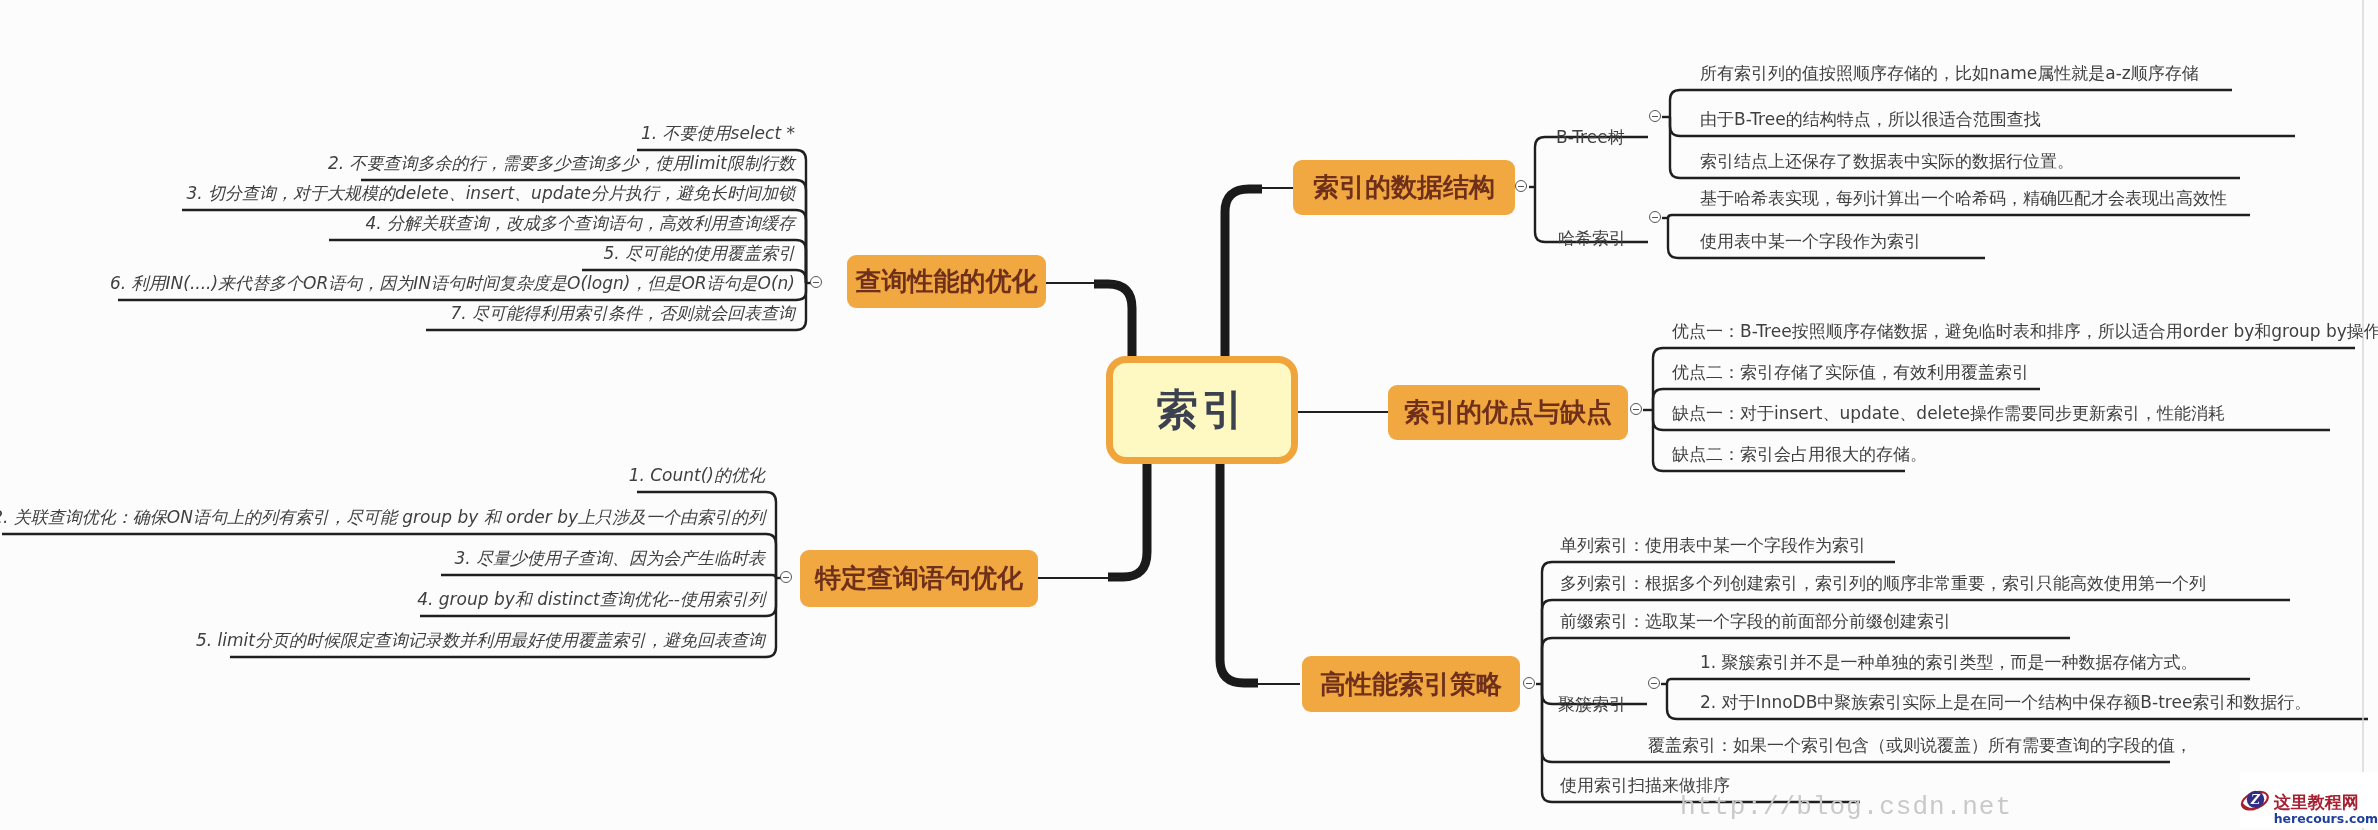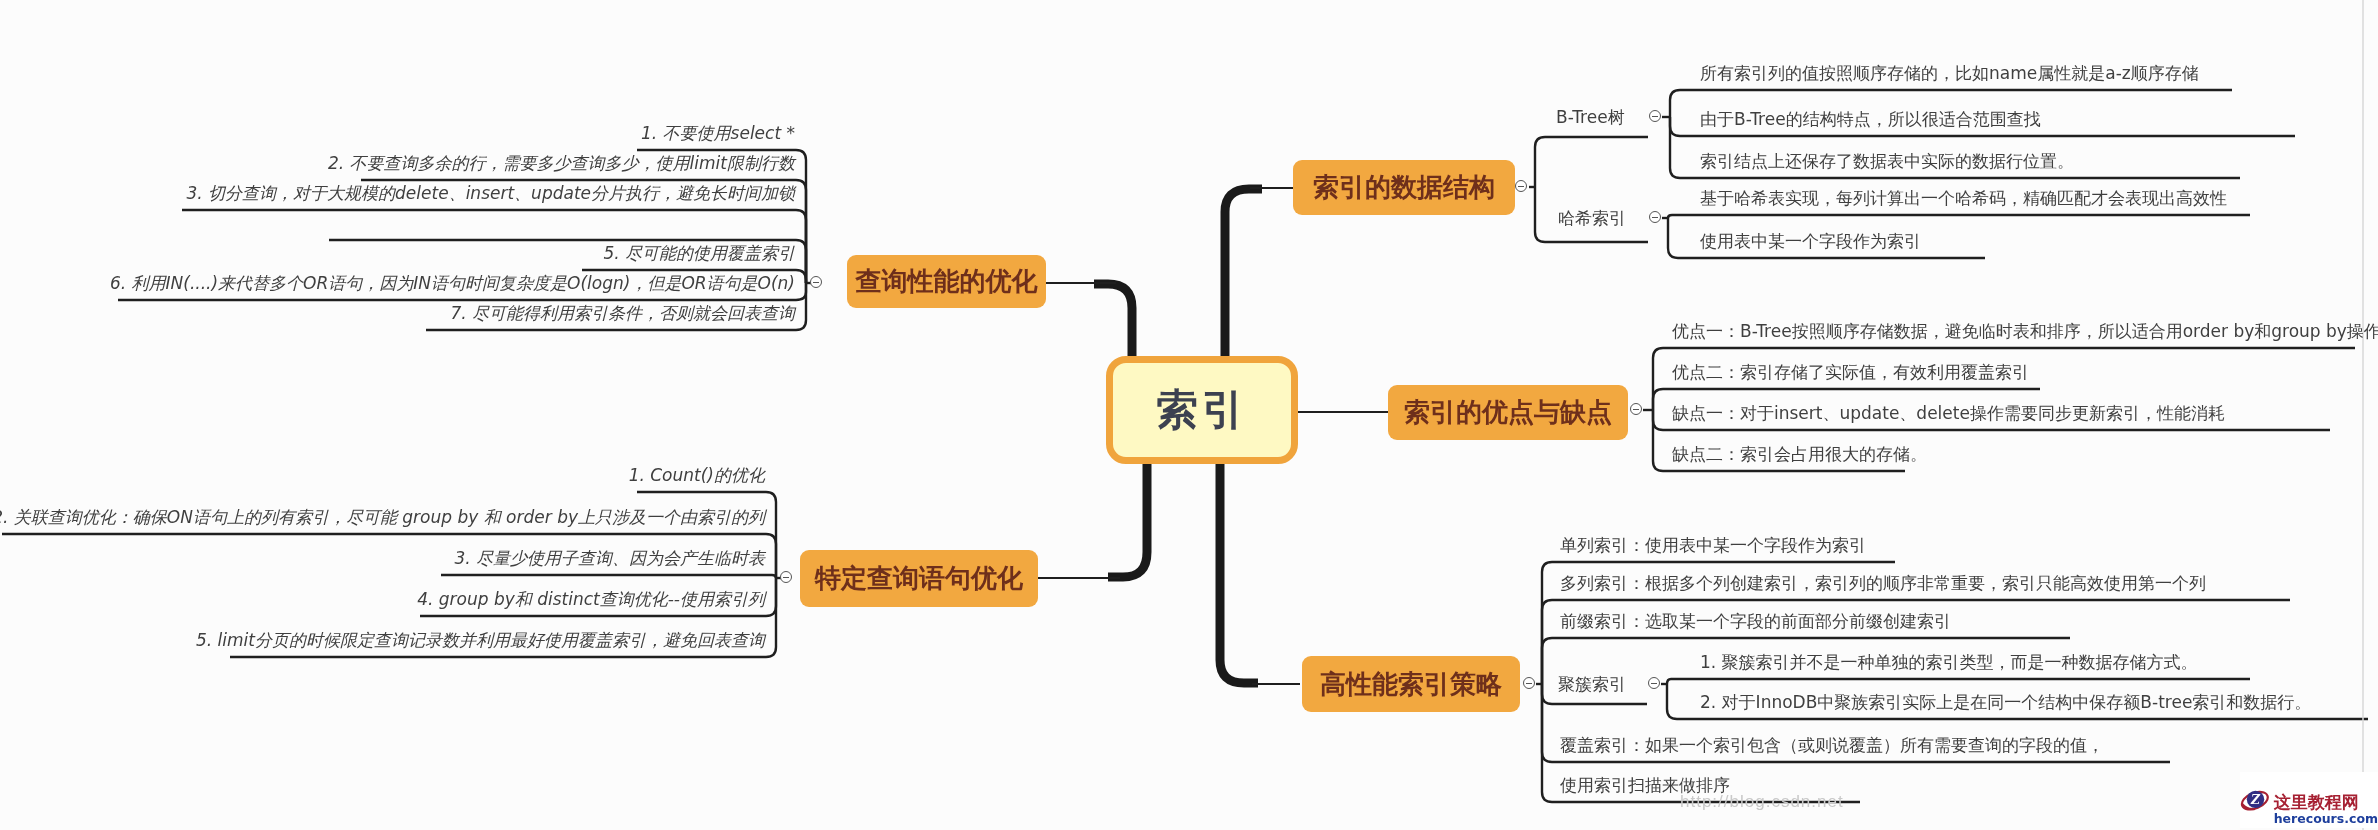--- a/index.html
+++ b/index.html
@@ -19,32 +19,32 @@
     background:#F2A840;border-radius:9px;
     font-size:26px;font-weight:bold;color:#6E2F1B;white-space:nowrap;
   }
   .leaf{
     position:absolute;z-index:2;height:22px;line-height:22px;
     font-size:17px;color:#3f3f3f;white-space:nowrap;
   }
   .leaf.r{text-align:left;font-style:italic;}
   .sublabel{
     position:absolute;z-index:2;height:22px;line-height:22px;
-    font-size:17px;color:#3f3f3f;white-space:nowrap;
+    font-size:17px;color:#3f3f3f;white-space:nowrap;margin-top:20px;
   }
   .toggle{
     position:absolute;z-index:4;width:12px;height:12px;border-radius:50%;
     background:#ffffff;border:1.6px solid #555;box-sizing:border-box;
     display:flex;align-items:center;justify-content:center;
   }
   .toggle .minus{width:6px;height:0;border-top:1.6px solid #555;}
   .watermark{
     position:absolute;z-index:2;left:1680px;top:792px;
-    font-family:Liberation Sans, sans-serif;
-    font-size:17px;letter-spacing:1px;color:#c9c9c9;
+    font-family:Liberation Mono, monospace;
+    font-size:26px;letter-spacing:1px;color:#c9c9c9;
   }
   .logo{
     position:absolute;z-index:5;left:2240px;top:772px;width:138px;height:56px;
     background:#ffffff;display:flex;align-items:center;gap:4px;
   }
   .logo-text{display:flex;flex-direction:column;line-height:1.1;margin-top:19px;}
   .logo-title{font-size:17px;font-weight:bold;color:#A62032;white-space:nowrap;}
   .logo-domain{font-size:12.5px;font-weight:bold;color:#1E3F9C;white-space:nowrap;}
 </style>
 </head>
@@ -152,20 +152,21 @@
   <div class="toggle" style="left:1649px;top:211px;">
       <span class="minus"></span>
     </div>
   <div class="toggle" style="left:1648px;top:677px;">
       <span class="minus"></span>
     </div>
 
   <div class="leaf r" style="right:1583px;top:122px;">1. 不要使用select *</div>
   <div class="leaf r" style="right:1583px;top:152px;">2. 不要查询多余的行，需要多少查询多少，使用limit限制行数</div>
   <div class="leaf r" style="right:1583px;top:182px;">3. 切分查询，对于大规模的delete、insert、update分片执行，避免长时间加锁</div>
+  <div class="leaf r" style="right:1583px;top:212px;">4. 分解关联查询，改成多个查询语句，高效利用查询缓存</div>
   <div class="leaf r" style="right:1583px;top:242px;">5. 尽可能的使用覆盖索引</div>
   <div class="leaf r" style="right:1583px;top:272px;">6. 利用IN(....)来代替多个OR语句，因为IN语句时间复杂度是O(logn)，但是OR语句是O(n)</div>
   <div class="leaf r" style="right:1583px;top:302px;">7. 尽可能得利用索引条件，否则就会回表查询</div>
 
   <div class="leaf r" style="right:1613px;top:464px;">1. Count()的优化</div>
   <div class="leaf r" style="right:1613px;top:506px;">2. 关联查询优化：确保ON语句上的列有索引，尽可能 group by 和 order by上只涉及一个由索引的列</div>
   <div class="leaf r" style="right:1613px;top:547px;">3. 尽量少使用子查询、因为会产生临时表</div>
   <div class="leaf r" style="right:1613px;top:588px;">4. group by和 distinct查询优化--使用索引列</div>
   <div class="leaf r" style="right:1613px;top:629px;">5. limit分页的时候限定查询记录数并利用最好使用覆盖索引，避免回表查询</div>
 
@@ -181,21 +182,21 @@
   <div class="leaf" style="left:1672px;top:361px;">优点二：索引存储了实际值，有效利用覆盖索引</div>
   <div class="leaf" style="left:1672px;top:402px;">缺点一：对于insert、update、delete操作需要同步更新索引，性能消耗</div>
   <div class="leaf" style="left:1672px;top:443px;text-align:center;">缺点二：索引会占用很大的存储。</div>
 
   <div class="leaf" style="left:1560px;top:534px;">单列索引：使用表中某一个字段作为索引</div>
   <div class="leaf" style="left:1560px;top:572px;">多列索引：根据多个列创建索引，索引列的顺序非常重要，索引只能高效使用第一个列</div>
   <div class="leaf" style="left:1560px;top:610px;">前缀索引：选取某一个字段的前面部分前缀创建索引</div>
   <div class="sublabel" style="left:1558px;top:673px;">聚簇索引</div>
   <div class="leaf" style="left:1700px;top:651px;">1. 聚簇索引并不是一种单独的索引类型，而是一种数据存储方式。</div>
   <div class="leaf" style="left:1700px;top:691px;">2. 对于InnoDB中聚族索引实际上是在同一个结构中保存额B-tree索引和数据行。</div>
-  <div class="leaf" style="left:1560px;top:734px;">覆盖索引：如果一个索引包含（或则说覆盖）所有需要查询的字段的值，</div>
+  <div class="leaf" style="left:1648px;top:734px;">覆盖索引：如果一个索引包含（或则说覆盖）所有需要查询的字段的值，</div>
   <div class="leaf" style="left:1560px;top:774px;">使用索引扫描来做排序</div>
 
   <div class="watermark">http://blog.csdn.net</div>
 
   <div class="logo">
     <svg width="46" height="46" viewBox="0 0 46 46">
       <ellipse cx="23" cy="24" rx="21" ry="12" fill="none" stroke="#A62032" stroke-width="3.4" transform="rotate(-22 23 24)"></ellipse>
       <circle cx="24" cy="22" r="13.5" fill="#312E83"></circle>
       <text x="24" y="29" text-anchor="middle" font-size="19" font-weight="bold" fill="#ffffff" font-family="'DejaVu Serif','Liberation Serif',serif" font-style="italic">Z</text>
       <path d="M 4 30 Q 10 38 22 37" fill="none" stroke="#A62032" stroke-width="3.4" stroke-linecap="round"></path>

